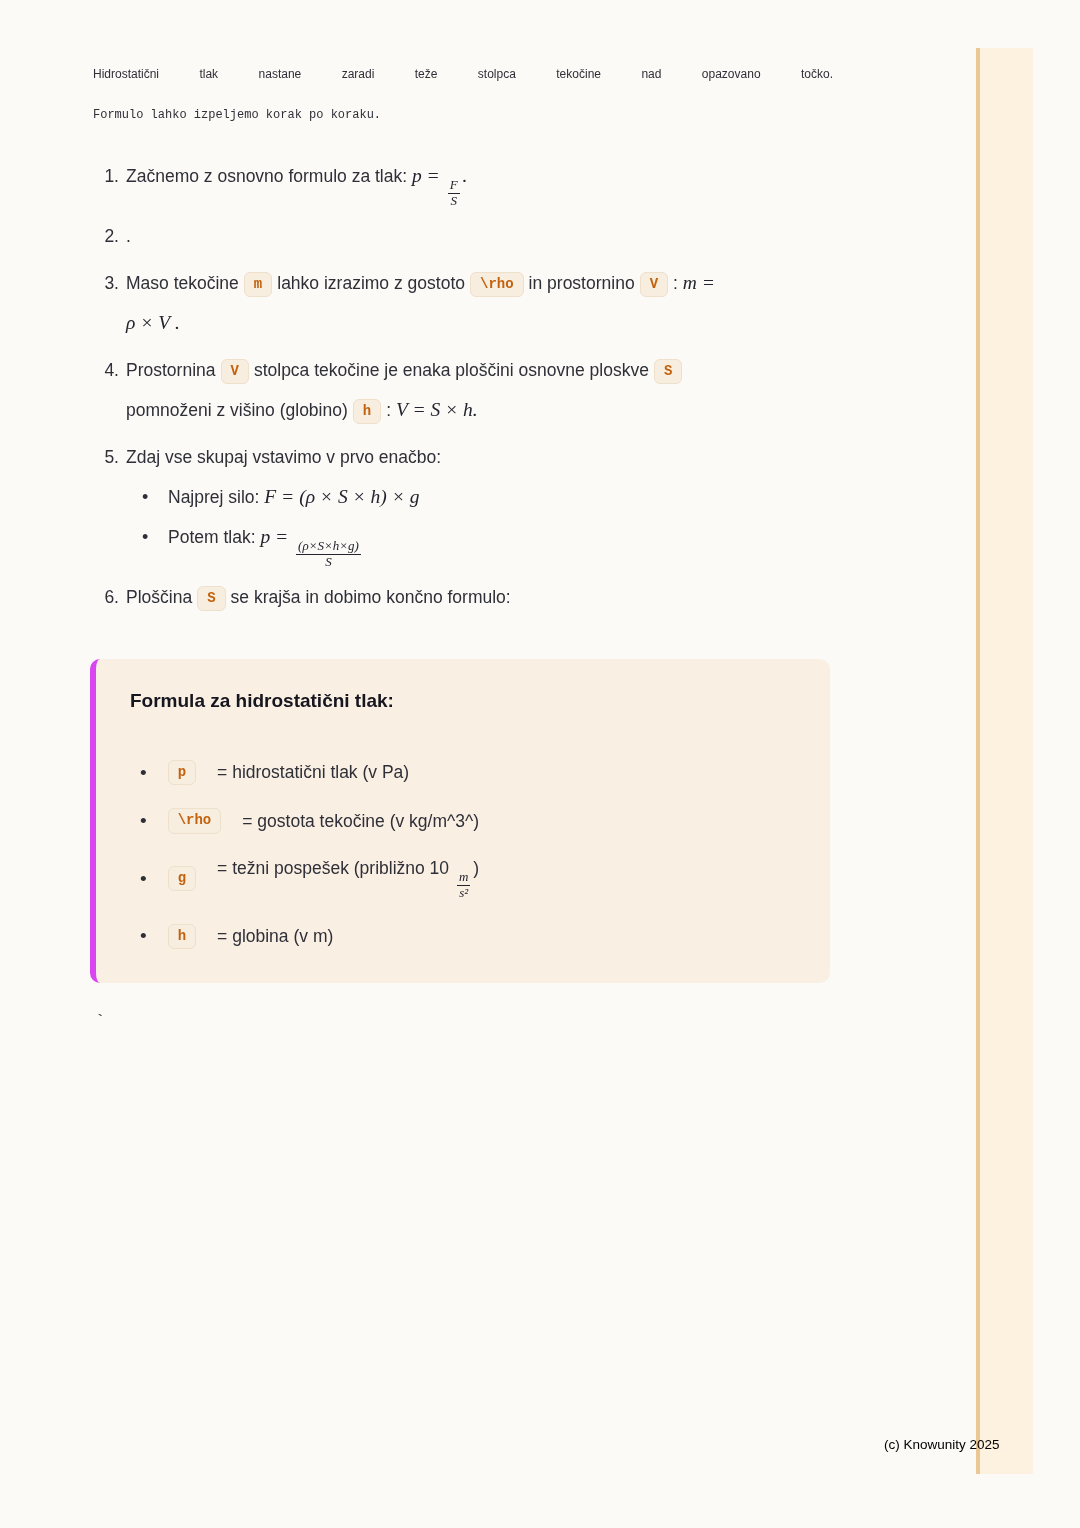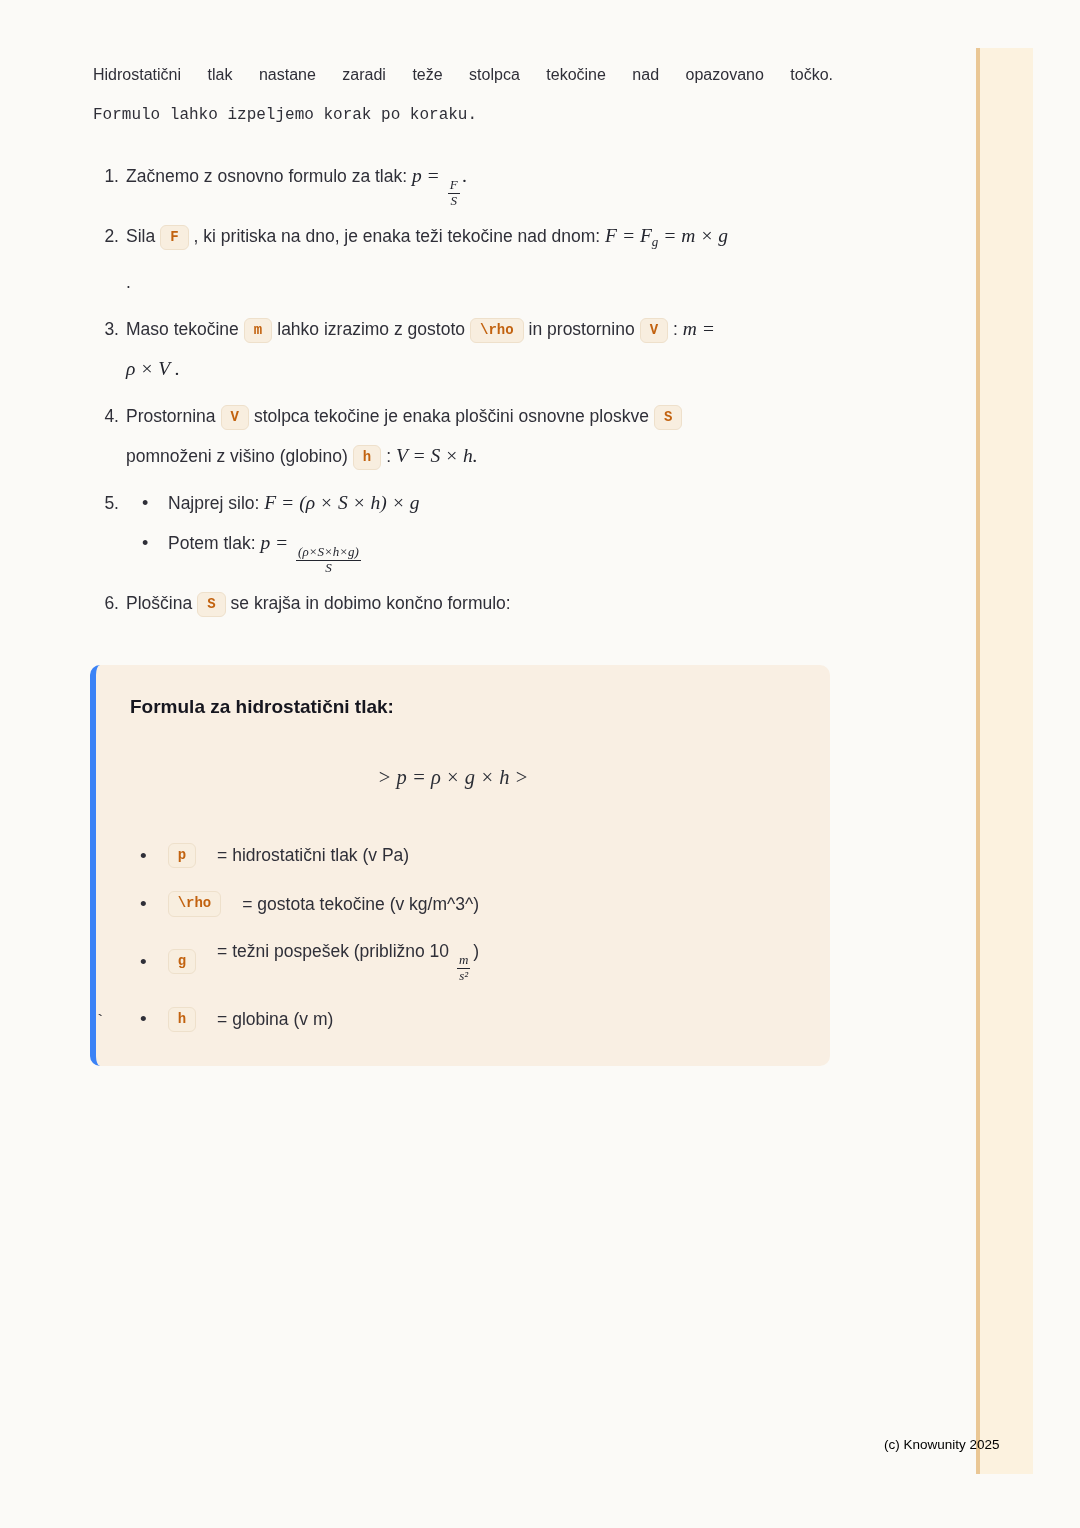--- a/index.html
+++ b/index.html
@@ -10,21 +10,21 @@
     font-family: "Liberation Sans", sans-serif;
     color: #2f2f38;
     overflow: hidden;
   }
   .content {
     position: absolute;
     left: 93px;
     top: 54px;
     width: 740px;
   }
-  .intro { font-size: 16px; line-height: 41px; }
+  .intro { font-size: 12px; line-height: 41px; }
   .intro .j { display: block; text-align: justify; text-align-last: justify; }
   .intro .n { display: block; font-family: Liberation Mono, monospace; }
 
   .steps { margin-top: 20px; }
   .step { display: flex; margin-bottom: 7px; font-size: 17.5px; line-height: 40px; }
   .step-num { width: 26px; flex: none; text-align: right; margin-right: 7px; }
   .step-body { flex: 1; }
 
   .badge {
     display: inline-block;
@@ -61,21 +61,21 @@
 
   .sub-bullets { margin-left: 16px; }
   .sub-bullet { display: flex; align-items: baseline; line-height: 40px; }
   .sub-marker { width: 26px; flex: none; font-size: 18px; }
 
   .callout {
     margin-top: 42px;
     margin-left: -3px;
     width: 740px;
     background: #f9efe3;
-    border-left: 6px solid #3b82f6;
+    border-left: 6px solid #d946ef;
     border-radius: 10px;
     padding: 31px 54px 34px 34px;
   }
   .callout-title {
     font-size: 19px;
     font-weight: 700;
     color: #16161f;
     margin-bottom: 48px;
   }
   .callout-formula {
@@ -150,24 +150,20 @@
               <span class="fden">S</span>
             </span><span>.</span>
         </span>
       </div>
     </div>
 
     <div class="step">
       <span class="step-num">2.</span>
       <div class="step-body">
         <div>
-          <span>Sila</span><span class="badge">F</span><span>, ki pritiska na dno, je enaka teži tekočine nad dnom:</span>
-          <span class="math"><span>F = F</span><sub>g</sub><span> = m × g</span></span>
-        </div>
-        <div>
           <span>.</span>
         </div>
       </div>
     </div>
 
     <div class="step">
       <span class="step-num">3.</span>
       <div class="step-body">
         <div>
           <span>Maso tekočine</span><span class="badge">m</span><span>lahko izrazimo z gostoto</span><span class="badge">\rho</span><span>in prostornino</span><span class="badge">V</span><span>:</span>
@@ -189,20 +185,21 @@
         <div>
           <span>pomnoženi z višino (globino)</span><span class="badge">h</span><span>:</span>
           <span class="math">V = S × h.</span>
         </div>
       </div>
     </div>
 
     <div class="step">
       <span class="step-num">5.</span>
       <div class="step-body">
+        <div>Zdaj vse skupaj vstavimo v prvo enačbo:</div>
         <div class="sub-bullets">
           <div class="sub-bullet">
             <span class="sub-marker">•</span>
             <span>Najprej silo:</span>&nbsp;
             <span class="math">F = (ρ × S × h) × g</span>
           </div>
           <div class="sub-bullet">
             <span class="sub-marker">•</span>
             <span>Potem tlak:</span>&nbsp;
             <span class="math">
@@ -221,21 +218,20 @@
       <span class="step-num">6.</span>
       <div class="step-body">
         <span>Ploščina</span><span class="badge">S</span><span>se krajša in dobimo končno formulo:</span>
       </div>
     </div>
 
   </div>
 
   <div class="callout">
     <div class="callout-title">Formula za hidrostatični tlak:</div>
-    <div class="callout-formula">&gt; p = ρ × g × h &gt;</div>
 
     <div class="var-row">
       <span class="var-marker">•</span>
       <span class="badge">p</span>
       <span class="var-desc">= hidrostatični tlak (v Pa)</span>
     </div>
 
     <div class="var-row">
       <span class="var-marker">•</span>
       <span class="badge">\rho</span>

